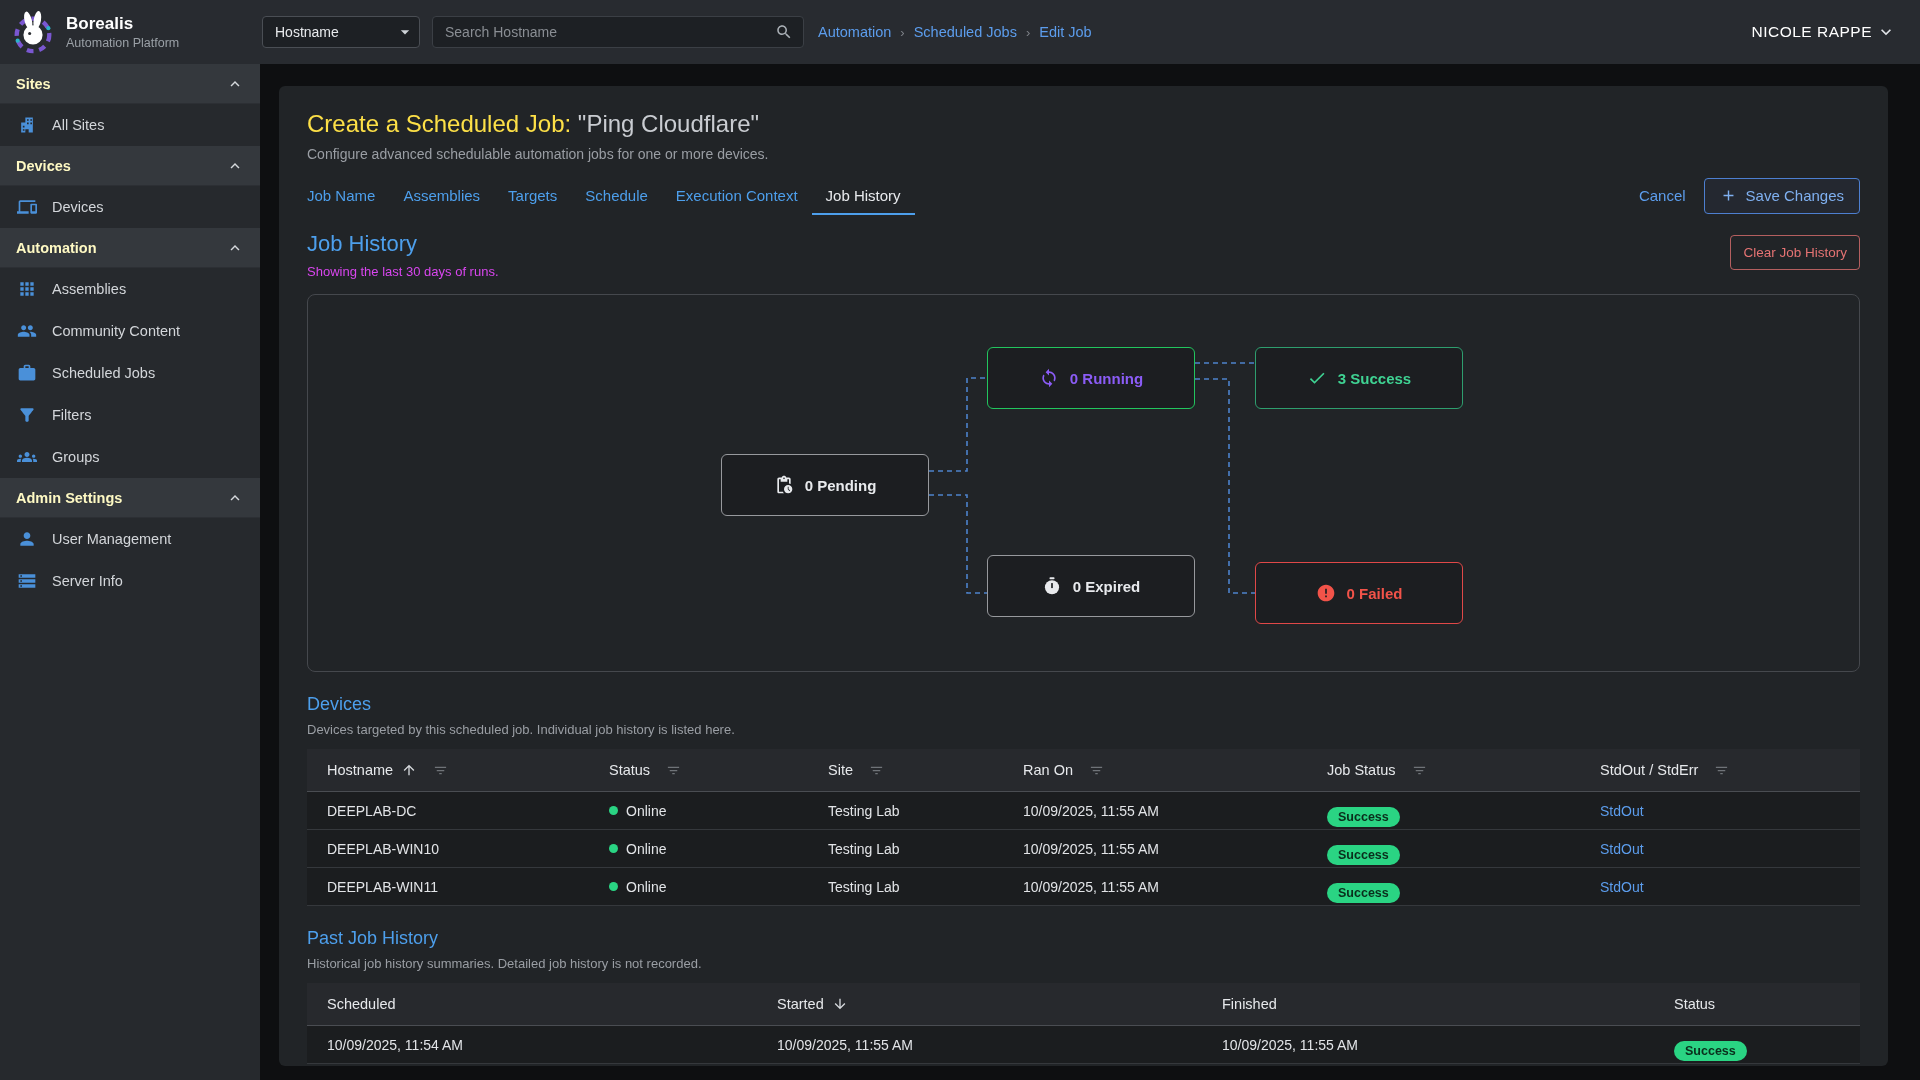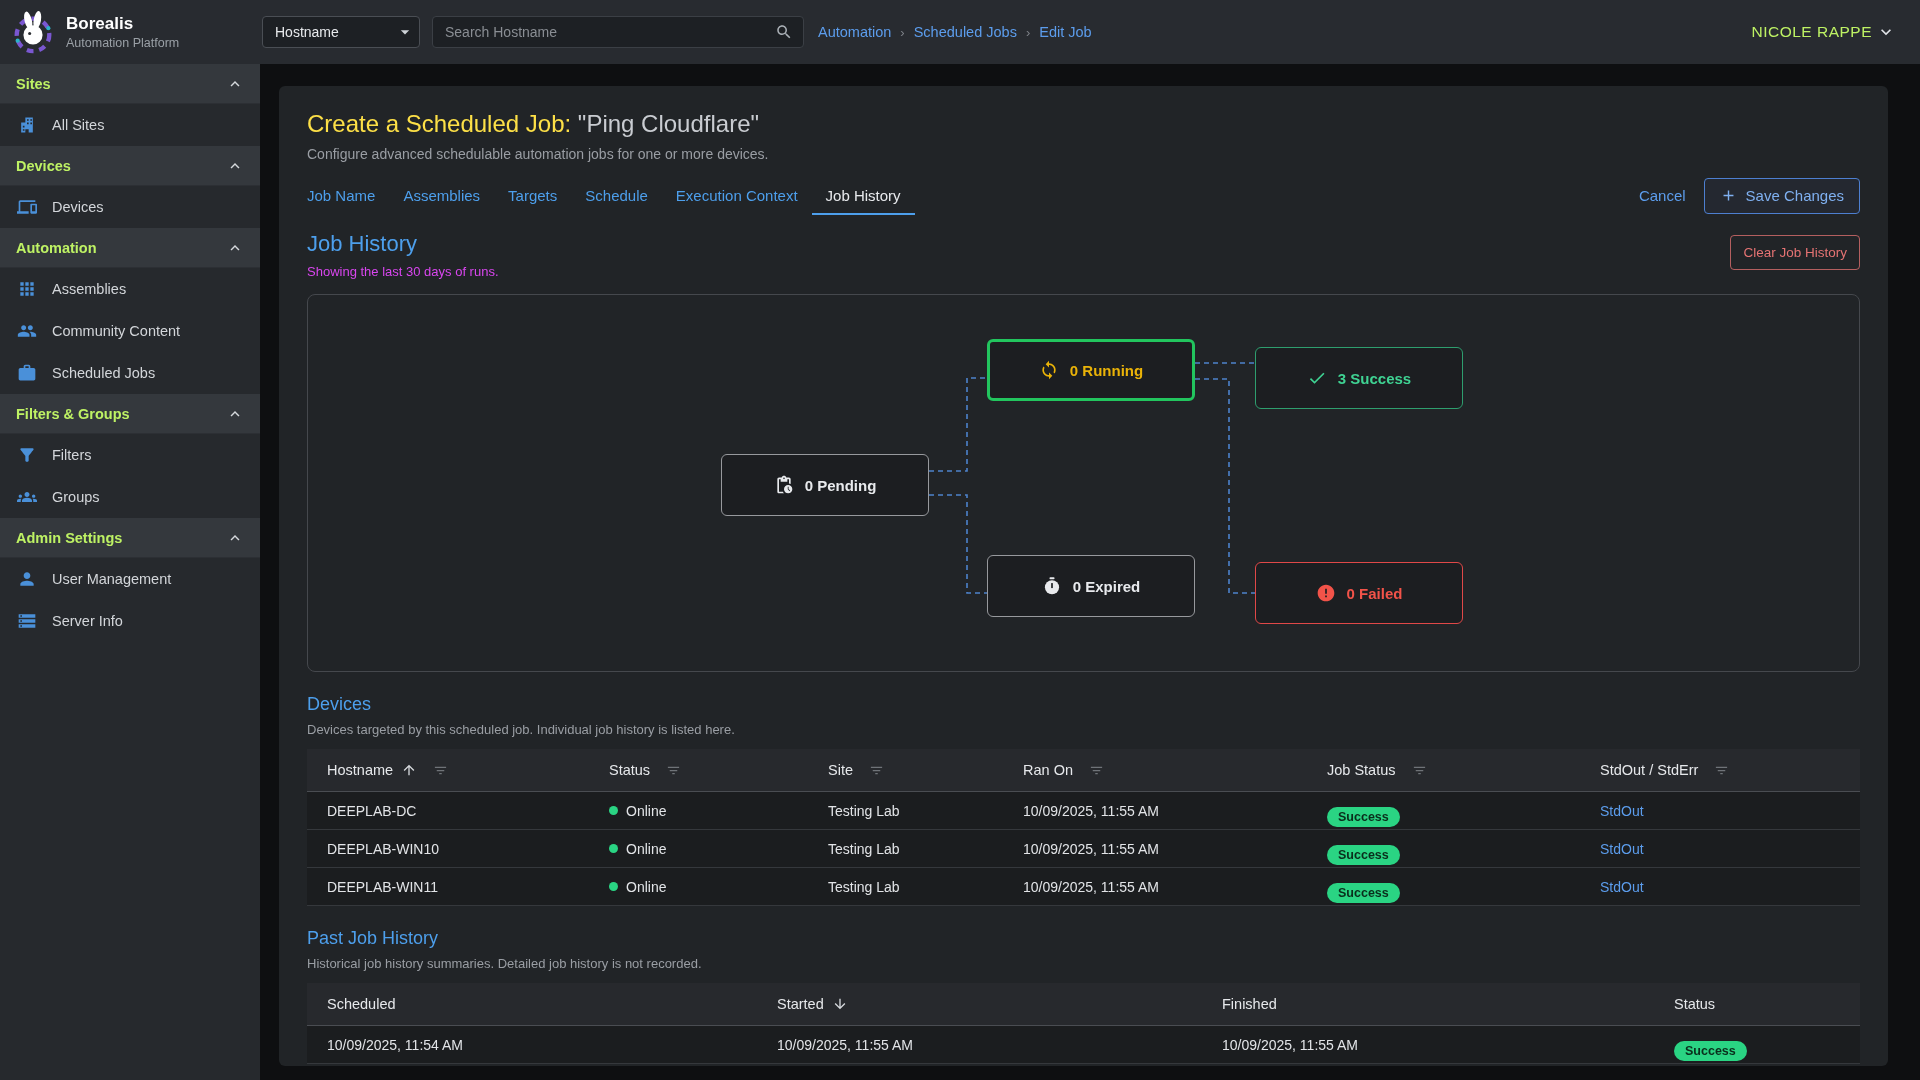--- a/index.html
+++ b/index.html
@@ -6,38 +6,38 @@
   body{width:1920px;height:1080px;overflow:hidden;font-family:"Liberation Sans","DejaVu Sans",sans-serif;-webkit-font-smoothing:antialiased;}
   .app{position:relative;width:1920px;height:1080px;}
 
   
   .sidebar{position:absolute;left:0;top:0;width:260px;height:1080px;background:#26292d;z-index:2;}
   .logo-row{height:64px;background:#282b30;display:flex;align-items:center;gap:10px;padding:0 10px;}
   .logo-ic{width:46px;height:46px;flex:0 0 auto;}
   .brand-name{color:#ffffff;font-weight:bold;font-size:17px;line-height:20px;}
   .brand-tag{color:#9aa0a6;font-size:12.5px;margin-top:2px;}
   .side-section-header{height:39px;background:#34383d;display:flex;align-items:center;justify-content:space-between;padding:0 16px;cursor:pointer;border-bottom:1px solid #2c2f34;}
-  .side-section-label{color:#bef264;font-weight:bold;font-size:14.5px;}
+  .side-section-label{color:#fef9c3;font-weight:bold;font-size:14.5px;}
   .chev svg{width:18px;height:18px;fill:#d6d9dd;display:block;}
   .side-item{height:42px;display:flex;align-items:center;gap:15px;padding:0 17px;background:#26292d;cursor:pointer;}
   .side-icon svg{width:20px;height:20px;fill:#4a90d9;display:block;}
   .side-label{color:#d3d6da;font-size:14.5px;}
 
   
   .topbar{position:absolute;left:260px;top:0;width:1660px;height:64px;background:#282b30;display:flex;align-items:center;z-index:1;}
   .host-select{margin-left:2px;width:158px;height:32px;box-sizing:border-box;background:#1d2024;border:1px solid #4a4e54;border-radius:4px;display:flex;align-items:center;justify-content:space-between;padding:0 4px 0 12px;color:#e8eaed;font-size:14px;cursor:pointer;}
   .host-select .drop svg{width:20px;height:20px;fill:#cfd3d8;display:block;}
   .search-box{margin-left:12px;width:372px;height:32px;box-sizing:border-box;background:#1d2024;border:1px solid #3b3f45;border-radius:4px;display:flex;align-items:center;padding:0 10px;}
   .search-box input{flex:1;background:transparent;border:none;outline:none;color:#e8eaed;font-size:14px;font-family:inherit;}
   .search-box input::placeholder{color:#8a8e94;}
   .search-ic svg{width:18px;height:18px;fill:#aab0b6;display:block;}
   .breadcrumb{margin-left:14px;display:flex;gap:9px;align-items:center;font-size:14.5px;}
   .crumb{color:#5c9ded;cursor:pointer;}
   .crumb-sep{color:#7d8187;font-size:13px;}
-  .user-menu{margin-left:auto;margin-right:24px;display:flex;align-items:center;gap:4px;color:#bef264;font-size:15.5px;letter-spacing:.5px;cursor:pointer;}
+  .user-menu{margin-left:auto;margin-right:24px;display:flex;align-items:center;gap:4px;color:#ffffff;font-size:15.5px;letter-spacing:.5px;cursor:pointer;}
   .user-menu svg{width:20px;height:20px;fill:#e1e4e8;display:block;}
 
   
   .main{position:absolute;left:260px;top:64px;width:1660px;height:1016px;background:#0e0f11;}
   .card{position:absolute;left:19px;top:22px;width:1609px;height:980px;box-sizing:border-box;background:#212427;border-radius:6px;padding:0 28px;}
   .page-title{padding-top:24px;font-size:24px;font-weight:400;}
   .title-prefix{color:#fde047;}
   .title-name{color:#c9ccd1;}
   .page-sub{margin-top:8px;color:#9a9ea4;font-size:14px;}
   .tabs-row{margin-top:14px;display:flex;align-items:center;margin-left:-14px;}
@@ -52,21 +52,21 @@
   .jh-title{color:#4d9fec;font-size:22px;}
   .jh-sub{color:#d946ef;font-size:13px;margin-top:7px;}
   .clear-btn{margin-left:auto;margin-top:4px;color:#e57373;border:1px solid rgba(229,115,115,.75);border-radius:4px;padding:9px 12px;font-size:13.5px;background:transparent;cursor:pointer;}
 
   
   .flow-panel{position:relative;margin-top:15px;height:376px;border:1px solid #45484d;border-radius:8px;background:#212427;}
   .connectors{position:absolute;left:0;top:0;}
   .flow-node{position:absolute;width:208px;height:62px;box-sizing:border-box;border-radius:6px;background:#1c1e21;display:flex;align-items:center;justify-content:center;gap:11px;font-size:15px;font-weight:bold;}
   .flow-node svg{width:20px;height:20px;fill:currentColor;display:block;}
   .node-pending{left:413px;top:159px;border:1px solid #97999d;color:#e8eaed;}
-  .node-running{left:679px;top:44px;border:3px solid #22c55e;color:#eab308;}
+  .node-running{left:679px;top:52px;border:1px solid #22c55e;color:#8b5cf6;}
   .node-success{left:947px;top:52px;border:1px solid #2e9e6e;color:#3fd393;}
   .node-expired{left:679px;top:260px;border:1px solid #97999d;color:#e8eaed;}
   .node-failed{left:947px;top:267px;border:1px solid #e04848;color:#f25349;}
   .node-expired .hand{fill:#1c1e21;}
 
   
   .sec-title{color:#4d9fec;font-size:18px;margin-top:22px;}
   .sec-sub{color:#9a9ea4;font-size:13px;margin-top:7px;}
   .table{margin-top:12px;}
   .thead,.trow{display:grid;align-items:center;}
@@ -163,28 +163,20 @@
           <span class="side-label">Community Content</span>
         </div>
         <div class="side-item">
           <span class="side-icon">
             <svg viewBox="0 0 24 24">
               <path d="M20 6h-4V4c0-1.11-.89-2-2-2h-4c-1.11 0-2 .89-2 2v2H4c-1.11 0-1.99.89-1.99 2L2 19c0 1.11.89 2 2 2h16c1.11 0 2-.89 2-2V8c0-1.11-.89-2-2-2zm-6 0h-4V4h4v2z"></path>
             </svg>
           </span>
           <span class="side-label">Scheduled Jobs</span>
         </div>
-        <div class="side-section-header">
-          <span class="side-section-label">Filters &amp; Groups</span>
-          <span class="chev">
-            <svg viewBox="0 0 24 24">
-              <path d="M7.41 15.41L12 10.83l4.59 4.58L18 14l-6-6-6 6z"></path>
-            </svg>
-          </span>
-        </div>
         <div class="side-item">
           <span class="side-icon">
             <svg viewBox="0 0 24 24">
               <path d="M4.25 5.61C6.27 8.2 10 13 10 13v6c0 .55.45 1 1 1h2c.55 0 1-.45 1-1v-6s3.72-4.8 5.74-7.39c.51-.66.04-1.61-.79-1.61H5.04c-.83 0-1.3.95-.79 1.61z"></path>
             </svg>
           </span>
           <span class="side-label">Filters</span>
         </div>
         <div class="side-item">
           <span class="side-icon">

